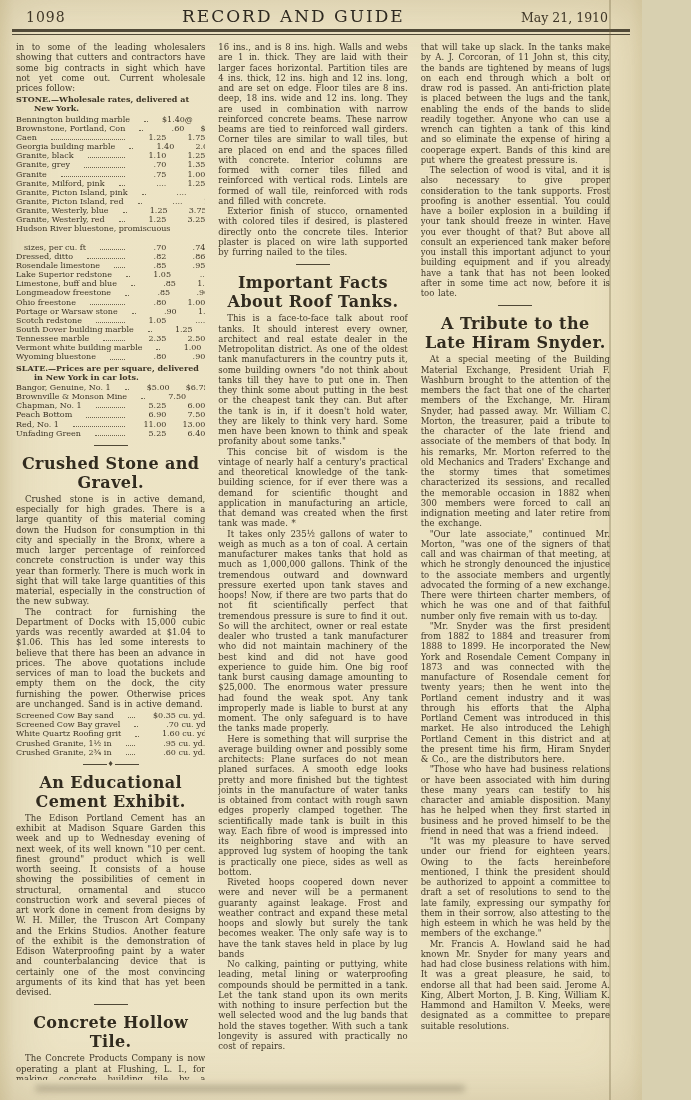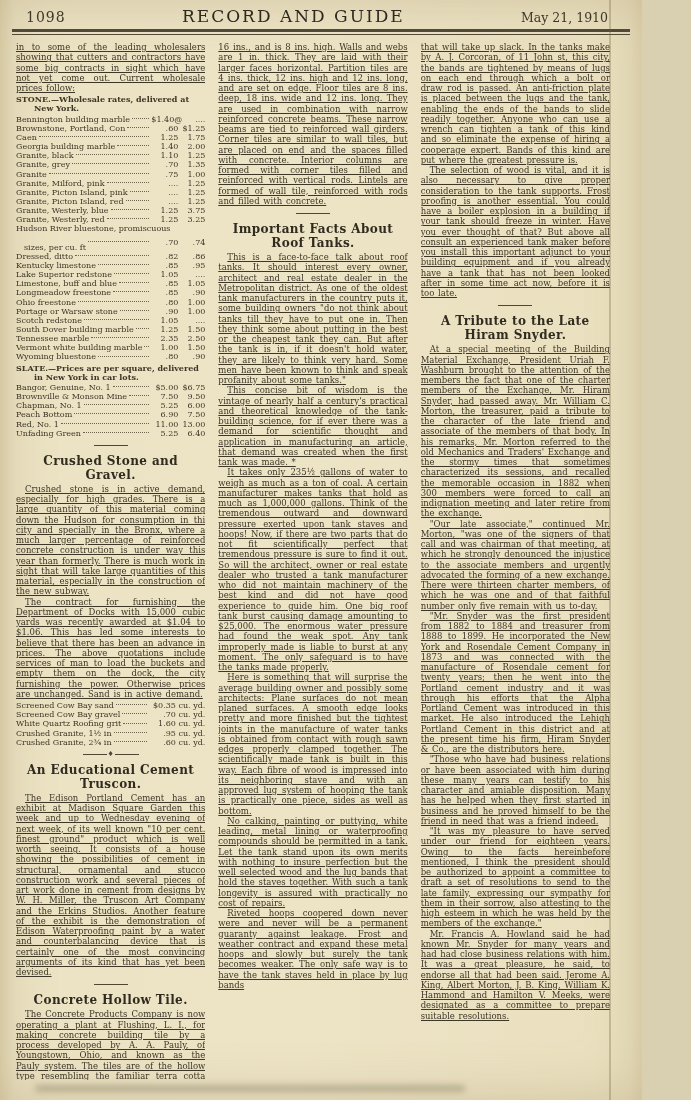--- a/index.html
+++ b/index.html
@@ -9,31 +9,31 @@
     font-family:"DejaVu Serif","Liberation Serif",serif;color:#3e3627;}
   .edge-right{position:absolute;top:0;right:31px;width:2px;height:100%;background:rgba(110,95,60,.30);}
   .edge-bottom{position:absolute;left:35px;bottom:8px;width:430px;height:7px;background:rgba(90,80,55,.30);filter:blur(3px);border-radius:4px;}
   .header{display:flex;justify-content:space-between;align-items:baseline;padding:6px 34px 0 26px;}
   .pageno{font-size:14px;letter-spacing:1px;}
   .masthead{font-weight:normal;font-size:17px;letter-spacing:2px;color:#2e2920;}
   .date{font-size:12.5px;}
   .rule{margin:3px 12px 0 12px;height:2px;border-top:3px solid #514a38;border-bottom:1px solid #514a38;}
   .cols{display:flex;gap:13px;padding:7px 32px 0 16px;}
   .col{width:206px;height:1038px;overflow:hidden;text-align:justify;}
-  .para{margin:0;font-size:8.5px;line-height:10.25px;text-indent:9px;word-spacing:1px;text-decoration:underline;}
+  .para{margin:0;font-size:8.5px;line-height:10.25px;text-indent:9px;word-spacing:1px;}
   .para.noindent{text-indent:0;}
-  .art-head{margin:4px 0 2px;text-align:center;font-size:12px;font-weight:bold;letter-spacing:.4px;color:#312b1f;}
+  .art-head{margin:4px 0 2px;text-align:center;font-size:16px;font-weight:bold;letter-spacing:.4px;color:#312b1f;}
   .divider{display:flex;align-items:center;justify-content:center;height:9px;margin:3px 0 2px;}
   .divider .bar{width:34px;border-top:1px solid #4e4736;}
   .divider.diamond .bar{width:24px;}
   .divider .dia{font-size:7px;line-height:0;color:#4e4736;margin:0 1px;}
   .tbl{font-size:8px;line-height:9.15px;margin:2px 0 1px;text-align:left;}
   .tbl-head{font-weight:bold;padding-left:18px;text-indent:-18px;margin-bottom:1px;}
   .tbl-head.ctr2 .l2{display:block;text-align:center;text-indent:0;}
-  .trow{display:flex;align-items:center;}
+  .trow{display:flex;align-items:flex-end;gap:12px;}
   .trow.rind .item{padding-left:8px;margin-top:9px;}
   .trow .item{white-space:nowrap;}
   .trow .lead{flex:1;border-bottom:1px dotted #6d6450;margin:0 2px 2px 2px;min-width:4px;}
   .trow .spacer{flex:1;}
   .trow .low,.trow .high{width:27px;text-align:right;flex:none;}
   .trow .pu{width:56px;text-align:right;flex:none;}
 </style>
 </head>
 <body>
 
@@ -133,21 +133,21 @@
             <span class="low">.70</span>
             <span class="high">.74</span>
           </div>
           <div class="trow">
             <span class="item">Dressed, ditto</span>
             <span class="lead"></span>
             <span class="low">.82</span>
             <span class="high">.86</span>
           </div>
           <div class="trow">
-            <span class="item">Kentucky limestone</span>
+            <span class="item">Rosendale limestone</span>
             <span class="lead"></span>
             <span class="low">.85</span>
             <span class="high">.95</span>
           </div>
           <div class="trow">
             <span class="item">Lake Superior redstone</span>
             <span class="lead"></span>
             <span class="low">1.05</span>
             <span class="high">....</span>
           </div>
@@ -276,41 +276,42 @@
             <span class="item">Crushed Granite, 2¾ in</span>
             <span class="lead"></span>
             <span class="pu">.60 cu. yd.</span>
           </div>
         </div>
         <div class="divider diamond">
           <span class="bar"></span>
           <span class="dia">♦</span>
           <span class="bar"></span>
         </div>
-        <h3 class="art-head">An Educational Cement Truscon.</h3>
+        <h3 class="art-head">An Educational Cement Exhibit.</h3>
         <p class="para">The Edison Portland Cement has an exhibit at Madison Square Garden this week and up to Wednesday evening of next week, of its well known "10 per cent. finest ground" product which is well worth seeing.  It consists of a house showing the possibilities of cement in structural, ornamental and stucco construction work and several pieces of art work done in cement from designs by W. H. Miller, the Truscon Art Company and the Erkins Studios.  Another feature of the exhibit is the demonstration of Edison Waterproofing paint by a water and counterbalancing device that is certainly one of the most convincing arguments of its kind that has yet been devised.</p>
         <div class="divider">
           <span class="bar"></span>
         </div>
         <h3 class="art-head">Concrete Hollow Tile.</h3>
         <p class="para">The Concrete Products Company is now operating a plant at Flushing, L. I., for making concrete building tile by a process developed by A. A. Pauly, of Youngstown, Ohio, and known as the Pauly system.  The tiles are of the hollow type resembling the familiar terra cotta shapes, and are made in various sizes, according to the purpose for which they are to be used.  The most unusual feature is the method of manufacture, the blocks being made of a "soupy" mixture in steam-heated moulds.</p>
         <p class="para">The standard wall tile is made in widths of 8 and 10 ins., lengths of 8 to</p>
       </div>
     <div class="col">
         <p class="para noindent">16 ins., and is 8 ins. high.  Walls and webs are 1 in. thick.  They are laid with their larger faces horizontal.  Partition tiles are 4 ins. thick, 12 ins. high and 12 ins. long, and are set on edge.  Floor tiles are 8 ins. deep, 18 ins. wide and 12 ins. long.  They are used in combination with narrow reinforced concrete beams.  These narrow beams are tied to reinforced wall girders.  Corner tiles are similar to wall tiles, but are placed on end and the spaces filled with concrete.  Interior columns are formed with corner tiles filled and reinforced with vertical rods.  Lintels are formed of wall tile, reinforced with rods and filled with concrete.</p>
+        <p class="para">Exterior finish of stucco, ornamented with colored tiles if desired, is plastered directly onto the concrete tiles.  Interior plaster is placed on wire lath supported by furring nailed to the tiles.</p>
         <div class="divider">
           <span class="bar"></span>
         </div>
         <h3 class="art-head">Important Facts About Roof Tanks.</h3>
         <p class="para">This is a face-to-face talk about roof tanks.  It should interest every owner, architect and real estate dealer in the Metropolitan district.  As one of the oldest tank manufacturers in the country puts it, some building owners "do not think about tanks till they have to put one in.  Then they think some about putting in the best or the cheapest tank they can.  But after the tank is in, if it doesn't hold water, they are likely to think very hard.  Some men have been known to think and speak profanity about some tanks."</p>
         <p class="para">This concise bit of wisdom is the vintage of nearly half a century's practical and theoretical knowledge of the tank-building science, for if ever there was a demand for scientific thought and application in manufacturing an article, that demand was created when the first tank was made.  *</p>
         <p class="para">It takes only 235½ gallons of water to weigh as much as a ton of coal.  A certain manufacturer makes tanks that hold as much as 1,000,000 gallons.  Think of the tremendous outward and downward pressure exerted upon tank staves and hoops!  Now, if there are two parts that do not fit scientifically perfect that tremendous pressure is sure to find it out. So will the architect, owner or real estate dealer who trusted a tank manufacturer who did not maintain machinery of the best kind and did not have good experience to guide him.  One big roof tank burst causing damage amounting to $25,000.  The enormous water pressure had found the weak spot.  Any tank improperly made is liable to burst at any moment.  The only safeguard is to have the tanks made properly.</p>
         <p class="para">Here is something that will surprise the average building owner and possibly some architects:  Plane surfaces do not mean planed surfaces.  A smooth edge looks pretty and more finished but the tightest joints in the manufacture of water tanks is obtained from contact with rough sawn edges properly clamped together. The scientifically made tank is built in this way. Each fibre of wood is impressed into its neighboring stave and with an approved lug system of hooping the tank is practically one piece, sides as well as bottom.</p>
+        <p class="para">Riveted hoops coopered down never were and never will be a permanent guaranty against leakage.  Frost and weather contract and expand these metal hoops and slowly but surely the tank becomes weaker.  The only safe way is to have the tank staves held in place by lug bands</p>
         <p class="para">No calking, painting or puttying, white leading, metal lining or waterproofing compounds should be permitted in a tank. Let the tank stand upon its own merits with nothing to insure perfection but the well selected wood and the lug bands that hold the staves together.  With such a tank longevity is assured with practically no cost of repairs.</p>
-        <p class="para">Riveted hoops coopered down never were and never will be a permanent guaranty against leakage.  Frost and weather contract and expand these metal hoops and slowly but surely the tank becomes weaker.  The only safe way is to have the tank staves held in place by lug bands</p>
       </div>
     <div class="col">
         <p class="para noindent">that will take up slack.  In the tanks make by A. J. Corcoran, of 11 John st, this city, the bands are tightened by means of lugs on each end through which a bolt or draw rod is passed. An anti-friction plate is placed between the lugs and the tank, enabling the ends of the bands to slide readily together.  Anyone who can use a wrench can tighten a tank of this kind and so eliminate the expense of hiring a cooperage expert.  Bands of this kind are put where the greatest pressure is.</p>
         <p class="para">The selection of wood is vital, and it is also necessary to give proper consideration to the tank supports. Frost proofing is another essential.  You could have a boiler explosion in a building if your tank should freeze in winter.  Have you ever thought of that?  But above all consult an experienced tank maker before you install this important adjunct to your building equipment and if you already have a tank that has not been looked after in some time act now, before it is too late.</p>
         <div class="divider">
           <span class="bar"></span>
         </div>
         <h3 class="art-head">A Tribute to the Late Hiram Snyder.</h3>
         <p class="para">At a special meeting of the Building Material Exchange, President Uriah F. Washburn brought to the attention of the members the fact that one of the charter members of the Exchange, Mr. Hiram Snyder, had passed away.  Mr. William C. Morton, the treasurer, paid a tribute to the character of the late friend and associate of the members of that body.  In his remarks, Mr. Morton referred to the old Mechanics and Traders' Exchange and the stormy times that sometimes characterized its sessions, and recalled the memorable occasion in 1882 when 300 members were forced to call an indignation meeting and later retire from the exchange.</p>
         <p class="para">"Our late associate," continued Mr. Morton, "was one of the signers of that call and was chairman of that meeting, at which he strongly denounced the injustice to the associate members and urgently advocated the forming of a new exchange. There were thirteen charter members, of which he was one and of that faithful number only five remain with us to-day.</p>

